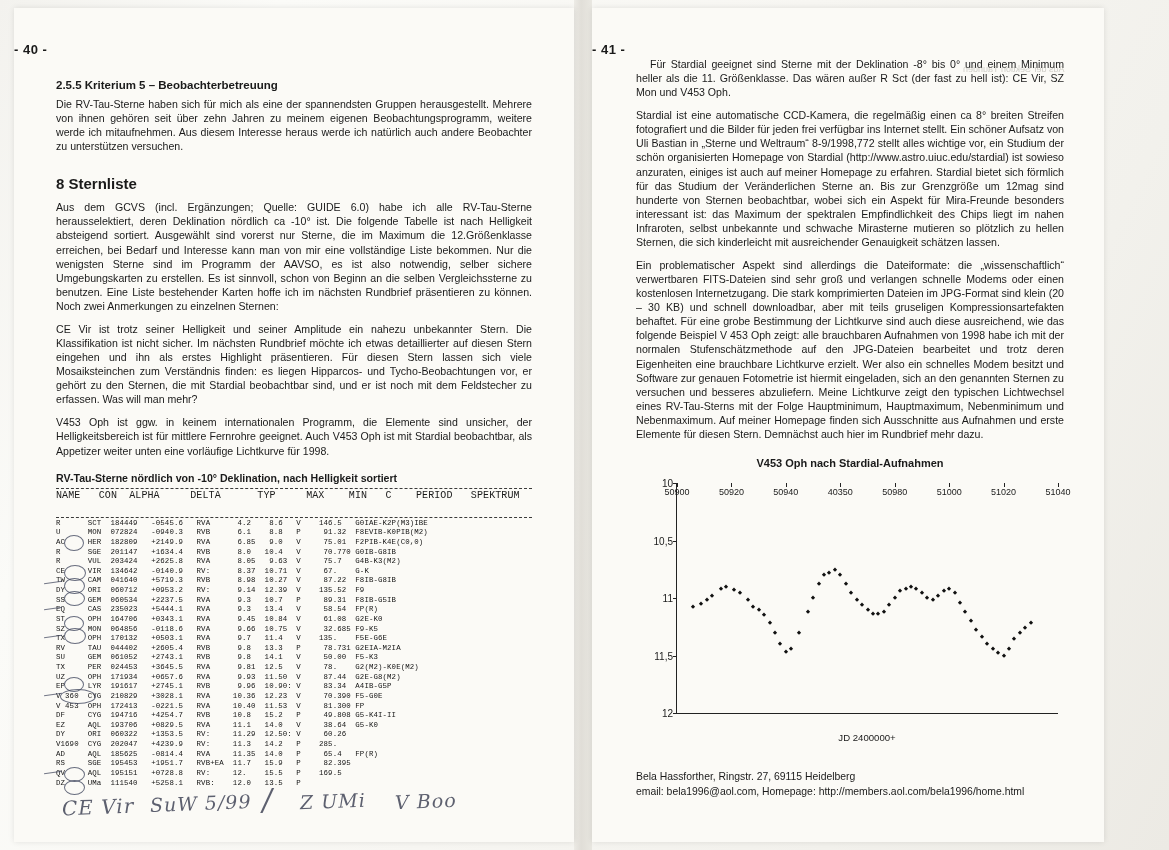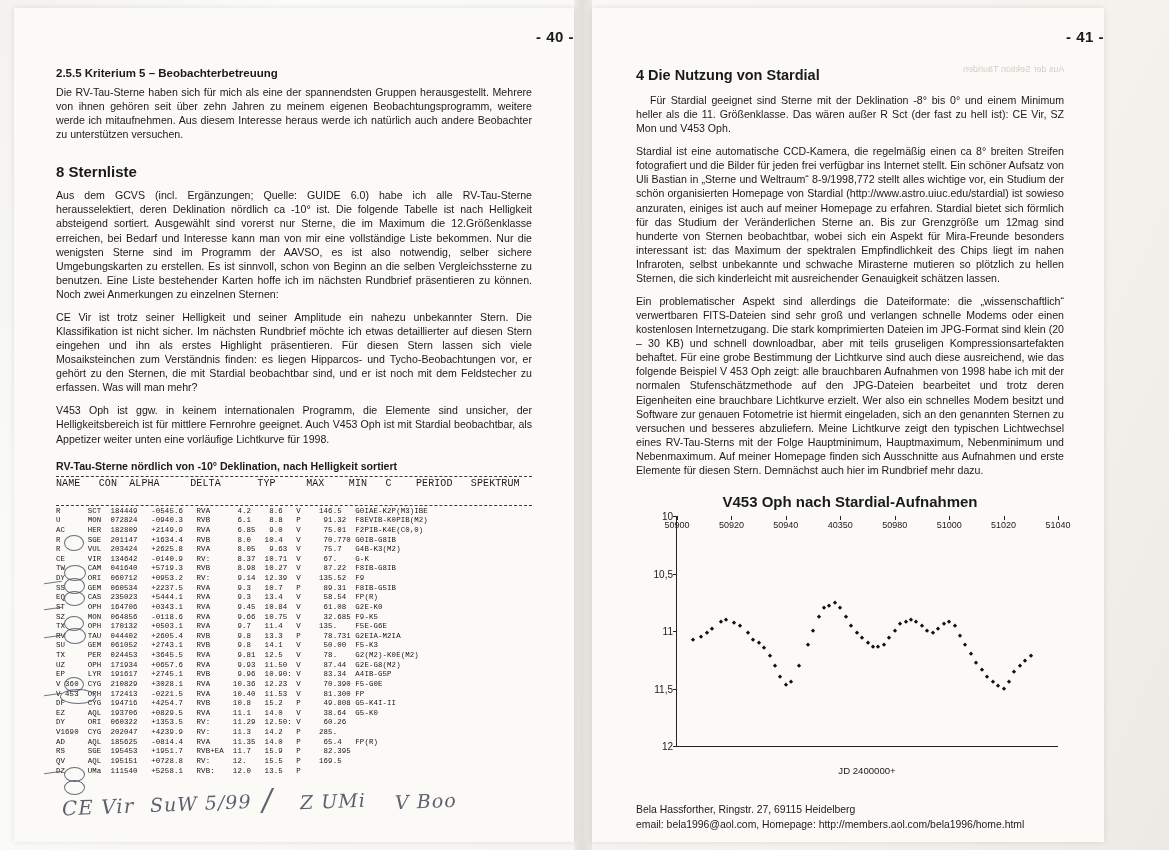--- a/index.html
+++ b/index.html
@@ -38,25 +38,25 @@
   .gutter {
     position: absolute;
     top: 0;
     bottom: 0;
     left: 574px;
     width: 18px;
     background: linear-gradient(90deg, #e9e7e1 0%, #d9d6cf 40%, #e4e2db 100%);
     opacity: .75;
   }
   .pagenum {
-    text-align: right;
-    font-size: 15px;
+    text-align: left;
+    font-size: 13px;
     font-weight: bold;
     letter-spacing: .5px;
-    margin-top: 20px;
+    margin-top: 34px;
   }
   .content {
     padding: 0 42px;
   }
   .content-right {
     padding: 0 40px 0 44px;
   }
   h3.sec {
     font-size: 11.5px;
     font-weight: bold;
@@ -133,23 +133,23 @@
     opacity: .75;
     transform: rotate(-8deg);
   }
   
   .chart-wrap {
     margin-top: 16px;
     position: relative;
   }
   .chart-title {
     text-align: center;
-    font-size: 15px;
-    font-weight: bold;
-    margin-bottom: 6px;
+    font-size: 11px;
+    font-weight: bold;
+    margin-bottom: 14px;
   }
   .plot-area {
     position: relative;
     height: 230px;
     margin: 0 6px 0 40px;
     border-left: 1px solid #222;
     border-bottom: 1px solid #222;
     background: #fbfaf6;
   }
   .ytick {
@@ -279,21 +279,20 @@
     <div class="hand" style="left: 150px; top: 792px; font-size: 19px;">SuW  5/99</div>
     <div class="hand" style="left: 262px; top: 782px; font-size: 30px;">/</div>
     <div class="hand" style="left: 300px; top: 790px; font-size: 19px;">Z UMi</div>
     <div class="hand" style="left: 395px; top: 790px; font-size: 19px;">V Boo</div>
   </div>
 
 <div class="page page-right">
   <div class="pagenum">- 41 -</div>
   <div class="ghost" style="right:40px; top:56px;">Aus der Sektion Täuriden</div>
   <div class="content content-right">
-    <h2 class="sec-right">4  Die Nutzung von Stardial</h2>
     <p class="body indent">Für Stardial geeignet sind Sterne mit der Deklination -8° bis 0° und einem Minimum heller als die 11. Größenklasse. Das wären außer R Sct (der fast zu hell ist): CE Vir, SZ Mon und V453 Oph.</p>
     <p class="body">Stardial ist eine automatische CCD-Kamera, die regelmäßig einen ca 8° breiten Streifen fotografiert und die Bilder für jeden frei verfügbar ins Internet stellt. Ein schöner Aufsatz von Uli Bastian in „Sterne und Weltraum“ 8-9/1998,772  stellt alles wichtige vor, ein Studium der schön organisierten Homepage von Stardial (http://www.astro.uiuc.edu/stardial) ist sowieso anzuraten, einiges ist auch auf meiner Homepage zu erfahren. Stardial bietet sich förmlich für das Studium der Veränderlichen Sterne an. Bis zur Grenzgröße um 12mag sind hunderte von Sternen beobachtbar, wobei sich ein Aspekt für Mira-Freunde besonders interessant ist: das Maximum der spektralen Empfindlichkeit des Chips liegt im nahen Infraroten, selbst unbekannte und schwache Mirasterne mutieren so plötzlich zu hellen Sternen, die sich kinderleicht mit ausreichender Genauigkeit schätzen lassen.</p>
     <p class="body">Ein problematischer Aspekt sind allerdings die Dateiformate: die „wissenschaftlich“ verwertbaren FITS-Dateien sind sehr groß und verlangen schnelle Modems oder einen kostenlosen Internetzugang. Die stark komprimierten Dateien im JPG-Format sind klein (20 – 30 KB) und schnell downloadbar, aber mit teils gruseligen Kompressionsartefakten behaftet. Für eine grobe Bestimmung der Lichtkurve sind auch diese ausreichend, wie das folgende Beispiel V 453 Oph zeigt: alle brauchbaren Aufnahmen von 1998 habe ich mit der normalen Stufenschätzmethode auf den JPG-Dateien bearbeitet und trotz deren Eigenheiten eine brauchbare Lichtkurve erzielt. Wer also ein schnelles Modem besitzt und Software zur genauen Fotometrie ist hiermit eingeladen, sich an den genannten Sternen zu versuchen und besseres abzuliefern. Meine Lichtkurve zeigt den typischen Lichtwechsel eines RV-Tau-Sterns mit der Folge Hauptminimum, Hauptmaximum, Nebenminimum und Nebenmaximum. Auf meiner Homepage finden sich Ausschnitte aus Aufnahmen und erste Elemente für diesen Stern. Demnächst auch hier im Rundbrief mehr dazu.</p>
 
     <div class="chart-wrap">
       <div class="chart-title">V453 Oph nach Stardial-Aufnahmen</div>
       <div class="plot-area" id="plot-area">
           <div class="ytick" style="top: 0%;">10</div>
           <div class="ytickmark" style="top: 0%;"></div>
           <div class="ytick" style="top: 25%;">10,5</div>

